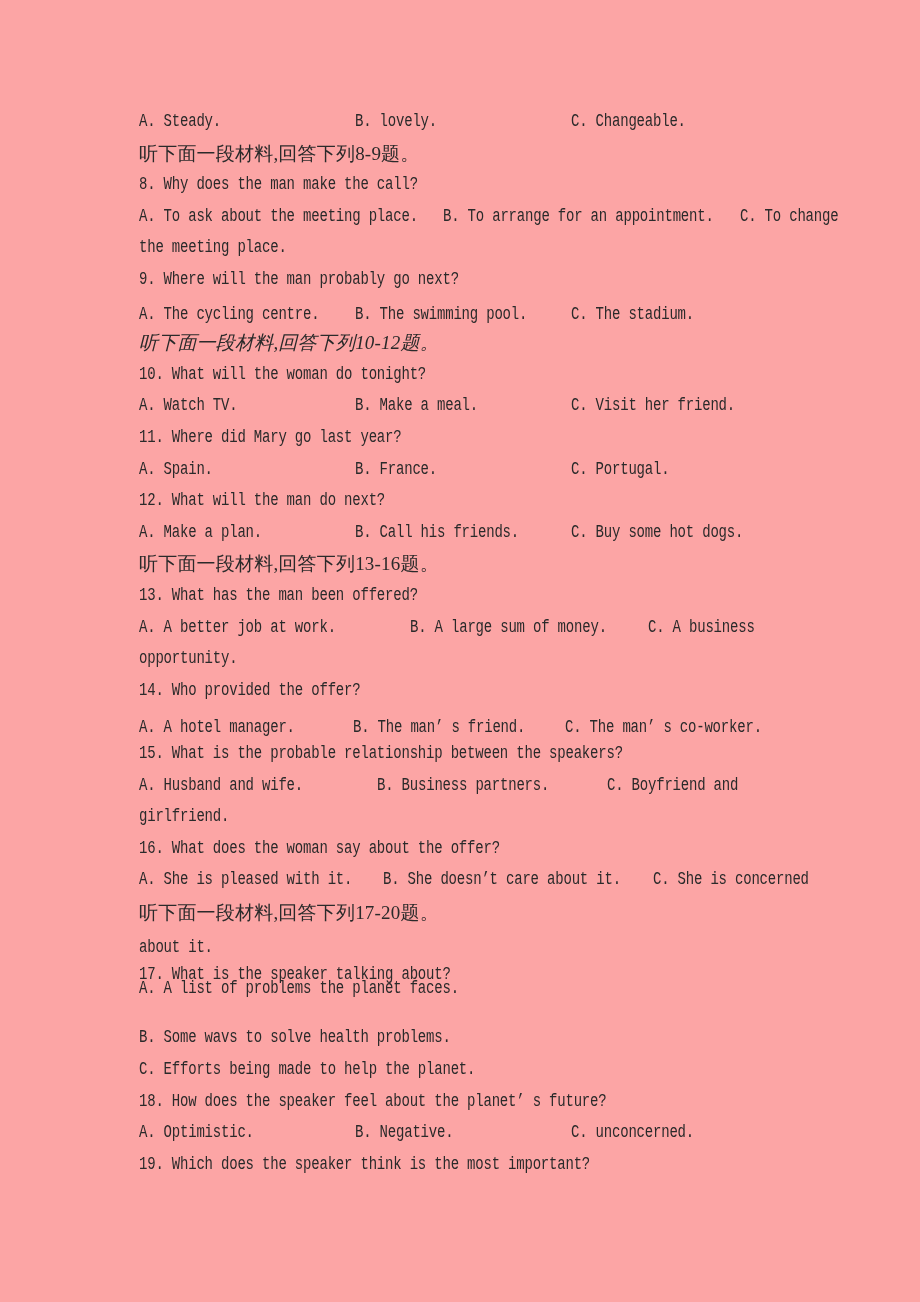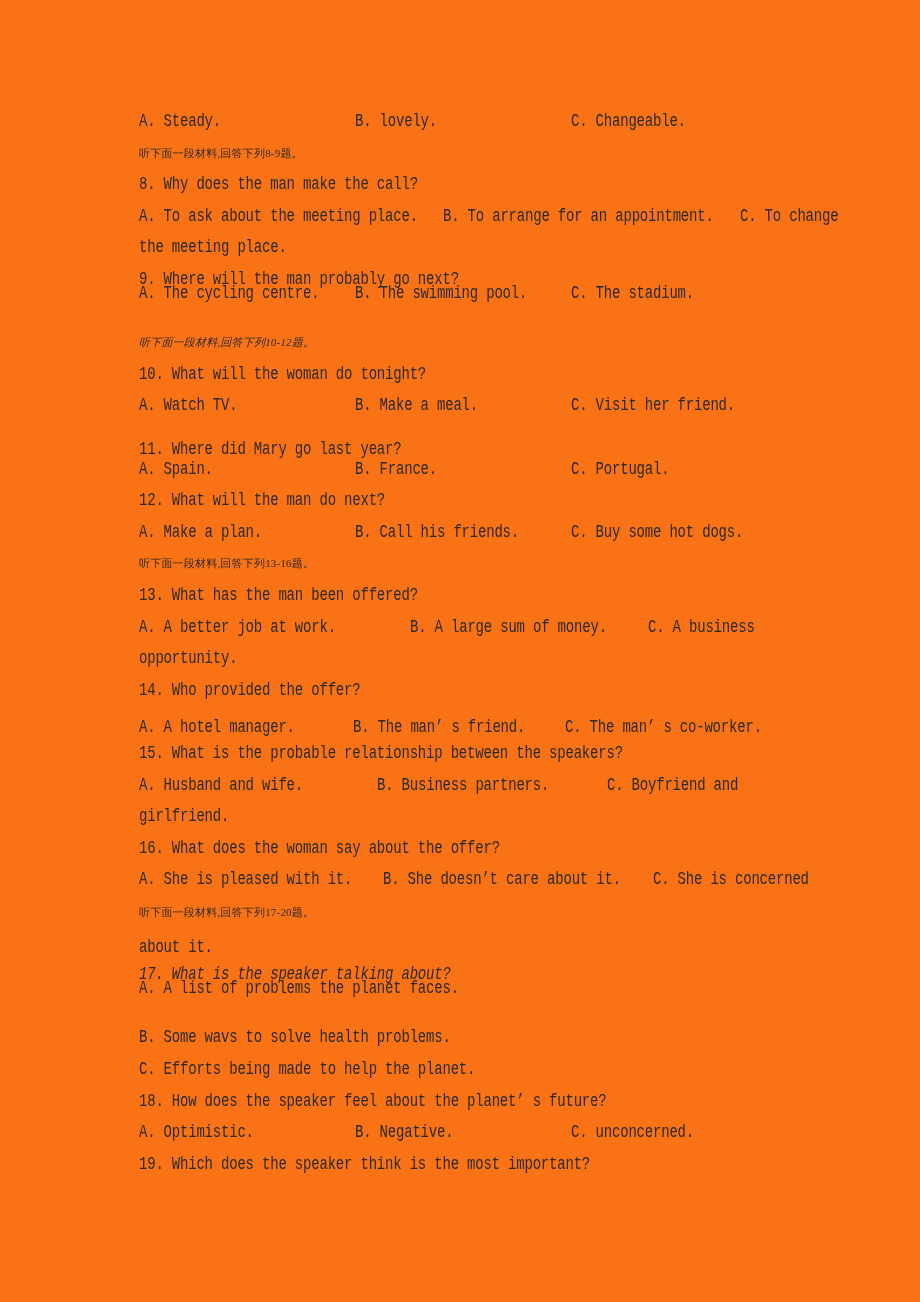--- a/index.html
+++ b/index.html
@@ -9,21 +9,21 @@
   body {
     width: 920px;
     height: 1302px;
     background: #ffffff;
     position: relative;
     overflow: hidden;
   }
   .page {
     position: absolute;
     inset: 0;
-    background: #f97316;
+    background: #fca5a5;
   }
   .line {
     position: absolute;
     left: 0;
     width: 920px;
     height: 32px;
     line-height: 31.6px;
   }
   .seg {
     position: absolute;
@@ -32,21 +32,21 @@
     white-space: pre;
     font-family: "Liberation Mono", "DejaVu Sans Mono", monospace;
     font-size: 14px;
     letter-spacing: -0.2px;
     color: #2a2a2a;
     transform: scaleY(1.3);
     transform-origin: left center;
   }
   .line.section-cn .seg {
     font-family: "Liberation Serif", "DejaVu Serif", serif;
-    font-size: 11px;
+    font-size: 19px;
     letter-spacing: 0.2px;
     transform: none;
     color: #222222;
   }
 </style>
 </head>
 <body>
 
 <div class="page">
   <div>
@@ -65,37 +65,37 @@
         <span class="seg" style="left: 139px; color: rgb(42, 42, 42);">A. To ask about the meeting place.</span>
         <span class="seg" style="left: 443px; color: rgb(42, 42, 42);">B. To arrange for an appointment.</span>
         <span class="seg" style="left: 740px; color: rgb(42, 42, 42);">C. To change</span>
       </div>
       <div class="line text" style="top: 232.4px;">
         <span class="seg" style="left: 139px; color: rgb(42, 42, 42);">the meeting place.</span>
       </div>
       <div class="line text" style="top: 264px;">
         <span class="seg" style="left: 139px; color: rgb(42, 42, 42);">9. Where will the man probably go next?</span>
       </div>
-      <div class="line options" style="top: 278px;">
+      <div class="line options" style="top: 299px;">
         <span class="seg" style="left: 139px; color: rgb(42, 42, 42);">A. The cycling centre.</span>
         <span class="seg" style="left: 355px; color: rgb(42, 42, 42);">B. The swimming pool.</span>
         <span class="seg" style="left: 571px; color: rgb(42, 42, 42);">C. The stadium.</span>
       </div>
       <div class="line section-cn" style="top: 327.2px; font-style: italic;">
         <span class="seg" style="left: 139px; color: rgb(42, 42, 42);">听下面一段材料,回答下列10-12题。</span>
       </div>
       <div class="line text" style="top: 358.8px;">
         <span class="seg" style="left: 139px; color: rgb(42, 42, 42);">10. What will the woman do tonight?</span>
       </div>
       <div class="line options" style="top: 390.4px;">
         <span class="seg" style="left: 139px; color: rgb(42, 42, 42);">A. Watch TV.</span>
         <span class="seg" style="left: 355px; color: rgb(42, 42, 42);">B. Make a meal.</span>
         <span class="seg" style="left: 571px; color: rgb(42, 42, 42);">C. Visit her friend.</span>
       </div>
-      <div class="line text" style="top: 422px; margin-top: 12px;">
+      <div class="line text" style="top: 422px;">
         <span class="seg" style="left: 139px; color: rgb(42, 42, 42);">11. Where did Mary go last year?</span>
       </div>
       <div class="line options" style="top: 453.6px;">
         <span class="seg" style="left: 139px; color: rgb(42, 42, 42);">A. Spain.</span>
         <span class="seg" style="left: 355px; color: rgb(42, 42, 42);">B. France.</span>
         <span class="seg" style="left: 571px; color: rgb(42, 42, 42);">C. Portugal.</span>
       </div>
       <div class="line text" style="top: 485.2px;">
         <span class="seg" style="left: 139px; color: rgb(42, 42, 42);">12. What will the man do next?</span>
       </div>
@@ -144,21 +144,21 @@
         <span class="seg" style="left: 139px; color: rgb(42, 42, 42);">A. She is pleased with it.</span>
         <span class="seg" style="left: 383px; color: rgb(42, 42, 42);">B. She doesn’t care about it.</span>
         <span class="seg" style="left: 653px; color: rgb(42, 42, 42);">C. She is concerned</span>
       </div>
       <div class="line text" style="top: 896px; margin-top: 36px;">
         <span class="seg" style="left: 139px; color: rgb(42, 42, 42);">about it.</span>
       </div>
       <div class="line section-cn" style="top: 897px;">
         <span class="seg" style="left: 139px; color: rgb(42, 42, 42);">听下面一段材料,回答下列17-20题。</span>
       </div>
-      <div class="line text" style="top: 959.2px; font-style: italic;">
+      <div class="line text" style="top: 959.2px;">
         <span class="seg" style="left: 139px; color: rgb(42, 42, 42);">17. What is the speaker talking about?</span>
       </div>
       <div class="line text" style="top: 973px;">
         <span class="seg" style="left: 139px; color: rgb(42, 42, 42);">A. A list of problems the planet faces.</span>
       </div>
       <div class="line text" style="top: 1022.4px;">
         <span class="seg" style="left: 139px; color: rgb(42, 42, 42);">B. Some wavs to solve health problems.</span>
       </div>
       <div class="line text" style="top: 1054px;">
         <span class="seg" style="left: 139px; color: rgb(42, 42, 42);">C. Efforts being made to help the planet.</span>

